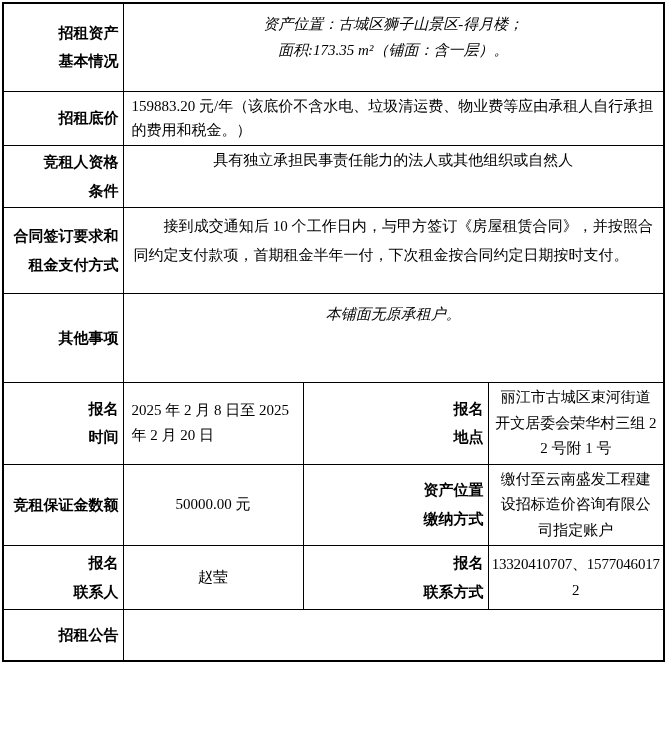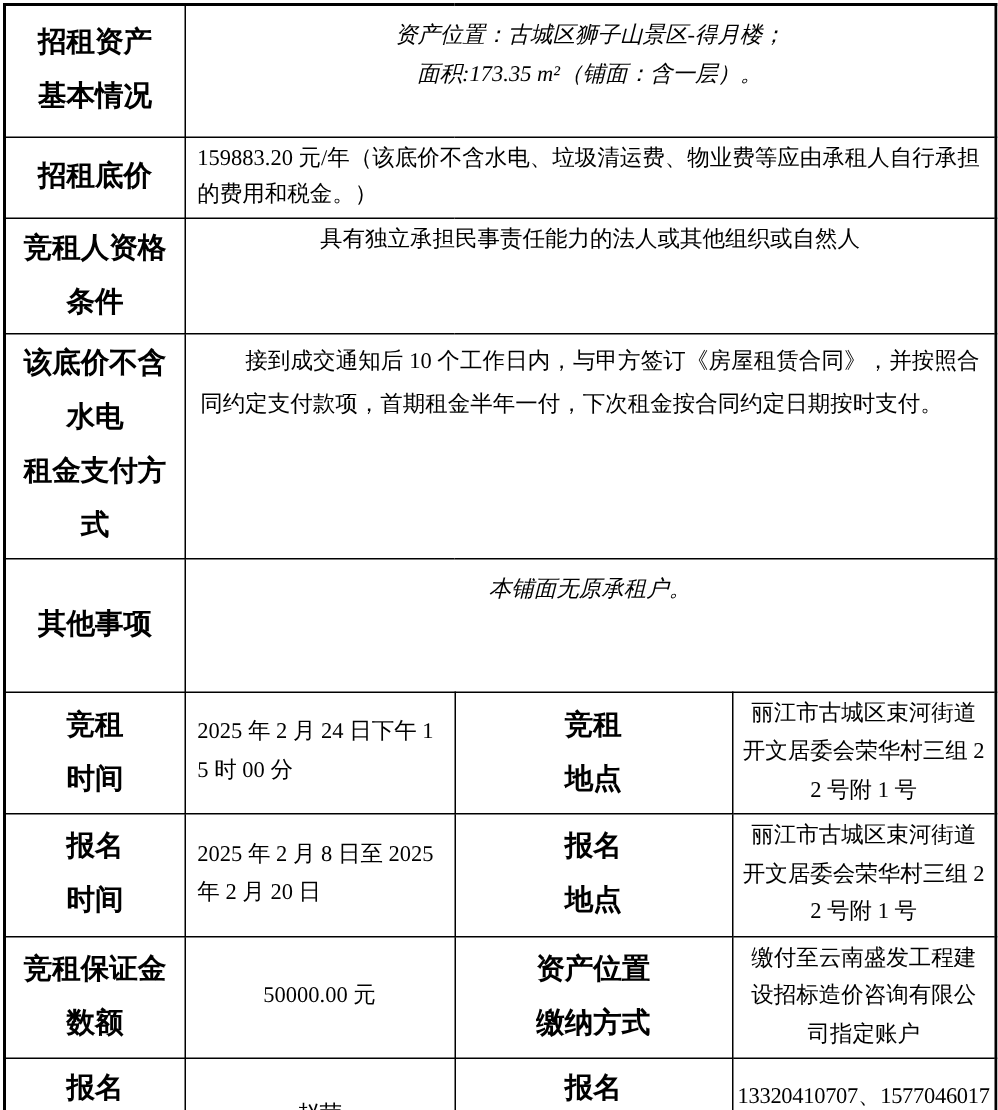--- a/index.html
+++ b/index.html
@@ -20,23 +20,23 @@
     border:1px solid #000;
     font-size:15px;
     line-height:1.7;
     padding:2px 8px;
     vertical-align:middle;
     word-break:break-all;
     overflow:hidden;
   }
   td.label{
     font-weight:bold;
-    text-align:center;
+    text-align:right;
     line-height:1.9;
-    font-size:19px;
+    font-size:15px;
     padding:2px 4px;
     margin-top:37px;
   }
   .ll{display:block;}
   .center{text-align:center;}
   .left{text-align:left;}
   .top{vertical-align:top;}
   .padtop{padding-top:8px;font-style:italic;}
   .indent{
     text-indent:2em;
@@ -78,43 +78,31 @@
     <td class="label">
       <span class="ll">竞租人资格</span>
       <span class="ll">条件</span>
     </td>
     <td colspan="3" class="center top">具有独立承担民事责任能力的法人或其他组织或自然人</td>
   </tr>
 
 
   <tr style="height:86px">
     <td class="label">
-      <span class="ll">该底价不含水电</span>
+      <span class="ll">合同签订要求和</span>
       <span class="ll">租金支付方式</span>
     </td>
     <td colspan="3" class="indent top">接到成交通知后 10 个工作日内，与甲方签订《房屋租赁合同》，并按照合同约定支付款项，首期租金半年一付，下次租金按合同约定日期按时支付。</td>
   </tr>
 
   <tr style="height:89px">
     <td class="label">其他事项</td>
     <td colspan="3" class="center top padtop">本铺面无原承租户。</td>
   </tr>
 
-  <tr style="height:76px">
-    <td class="label">
-      <span class="ll">竞租</span>
-      <span class="ll">时间</span>
-    </td>
-    <td class="left">2025 年 2 月 24 日下午 15 时 00 分</td>
-    <td class="label">
-      <span class="ll">竞租</span>
-      <span class="ll">地点</span>
-    </td>
-    <td class="center" style="padding:2px 5px;">丽江市古城区束河街道开文居委会荣华村三组 22 号附 1 号</td>
-  </tr>
 
   <tr style="height:71px">
     <td class="label">
       <span class="ll">报名</span>
       <span class="ll">时间</span>
     </td>
     <td class="left">2025 年 2 月 8 日至 2025 年 2 月 20 日</td>
     <td class="label">
       <span class="ll">报名</span>
       <span class="ll">地点</span>

